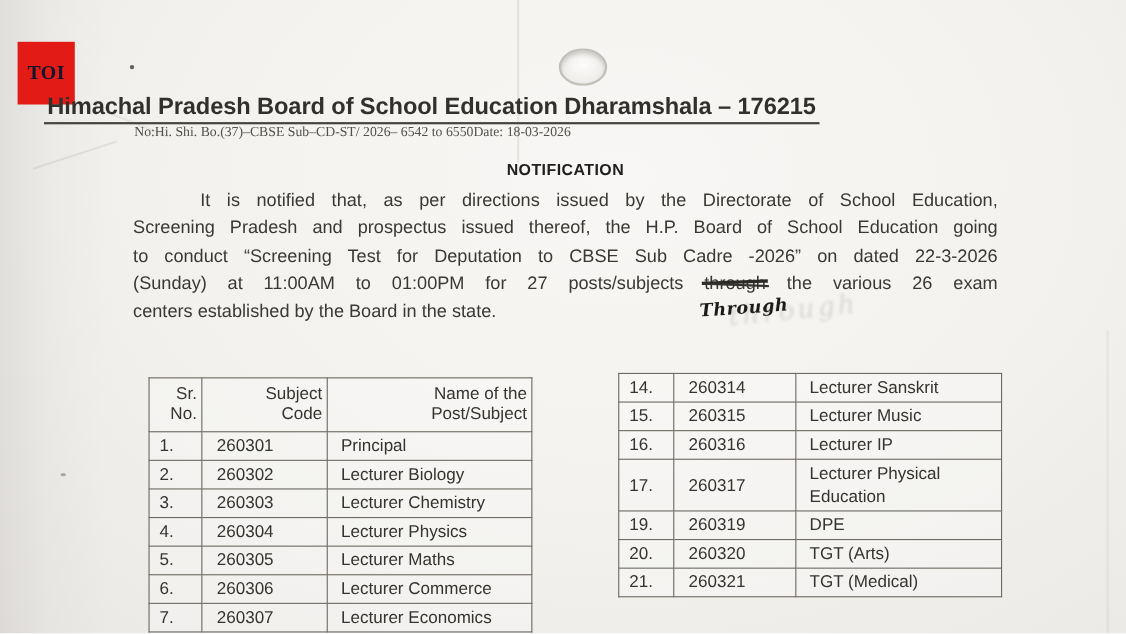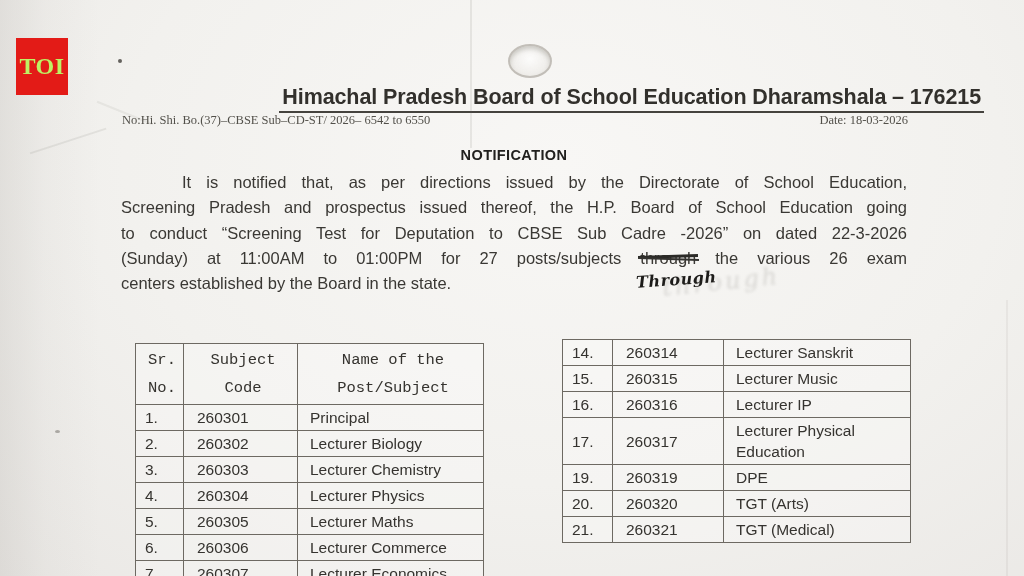--- a/index.html
+++ b/index.html
@@ -12,43 +12,43 @@
       linear-gradient(90deg, rgba(150,145,138,.16), rgba(150,145,138,.05) 45px, rgba(0,0,0,0) 100px),
       radial-gradient(ellipse at 55% 28%, #f8f7f5 0%, #f2f1ee 55%, #eae8e5 100%);
   }
 
   
   .toi-badge {
     position:absolute; left:16px; top:38px; width:52px; height:57px;
     display:flex; align-items:center; justify-content:center;
   }
   .toi-badge span {
-    color:#bef264; font-family:"Liberation Serif", serif; font-weight:bold;
-    font-size:24px; letter-spacing:0.5px;
+    color:#0f172a; font-family:"Liberation Serif", serif; font-weight:bold;
+    font-size:18px; letter-spacing:0.5px;
   }
 
   
   .emblem {
     position:absolute; left:508px; top:44px; width:44px; height:34px;
     border-radius:50%; border:2.5px solid rgba(120,113,102,.55);
     background: radial-gradient(ellipse at 50% 42%, rgba(255,255,255,.95), rgba(190,184,172,.35));
     box-shadow: inset 0 3px 4px rgba(90,85,75,.35);
     opacity:.7;
   }
 
-  .title-wrap { position:absolute; top:85px; left:40px; width:944px; text-align:right; }
+  .title-wrap { position:absolute; top:85px; left:40px; width:944px; text-align:left; }
   .title-wrap .title {
     display:inline-block; font-size:21.5px; font-weight:600; color:#32302c;
     letter-spacing:-0.1px; border-bottom:2.5px solid #45433e; padding:0 3px 1px 3px;
   }
 
   .ref-row {
     position:absolute; top:113px; left:122px; width:786px;
-    display:flex; justify-content:space-between;
-    font-family:"Liberation Serif", serif; font-size:12.5px; color:#52504a;gap:36px;
+    display:flex; 
+    font-family:"Liberation Serif", serif; font-size:12.5px; color:#52504a;
   }
 
   .notif-heading {
     position:absolute; top:147px; left:121px; width:786px; text-align:center;
     font-size:14.5px; font-weight:bold; letter-spacing:.4px; color:#21201e;
   }
 
   .para { position:absolute; top:170px; left:121px; width:786px;
     font-size:16.5px; color:#3a3834; }
   .para .line {
@@ -77,22 +77,22 @@
     position:absolute; left:662px; top:268px;
     font-family:"DejaVu Serif", serif; font-style:italic; font-size:24px;
     letter-spacing:3px; color:#57544d; opacity:.18; filter:blur(1.5px);
     transform:rotate(-6deg); pointer-events:none;
   }
 
   
   table.tbl { position:absolute; border-collapse:collapse; font-size:15.5px; color:#35332f; table-layout:fixed; }
   .tbl th, .tbl td { border:1.5px solid #6d6962; background:rgba(255,255,255,.25); }
   .tbl th {
-    font-weight:normal; white-space:pre-line; text-align:center; vertical-align:middle;
-    line-height:28px; height:49px; padding:2px 4px 2px 9px;font-family:Liberation Mono, monospace;
+    font-weight:normal; white-space:pre-line; text-align:right; vertical-align:middle;
+    line-height:18px; height:49px; padding:2px 4px 2px 9px;
   }
   .tbl td { height:26px; line-height:21px; vertical-align:middle; padding:2px 4px 2px 9px; }
   .tbl td:nth-child(2) { padding-left:13px; }
   .tbl td:nth-child(3) { padding-left:12px; }
   .tbl-left  { left:135px; top:343px; width:348px; }
   .tbl-right { left:562px; top:339px; width:348px;border-radius:27px; }
 
   
   .scanline-1 { position:absolute; left:470px; top:0; width:1.5px; height:148px; background:rgba(110,105,97,.12); }
   .scanline-2 { position:absolute; left:1006px; top:300px; width:2px; height:276px; background:rgba(110,105,97,.08); }

